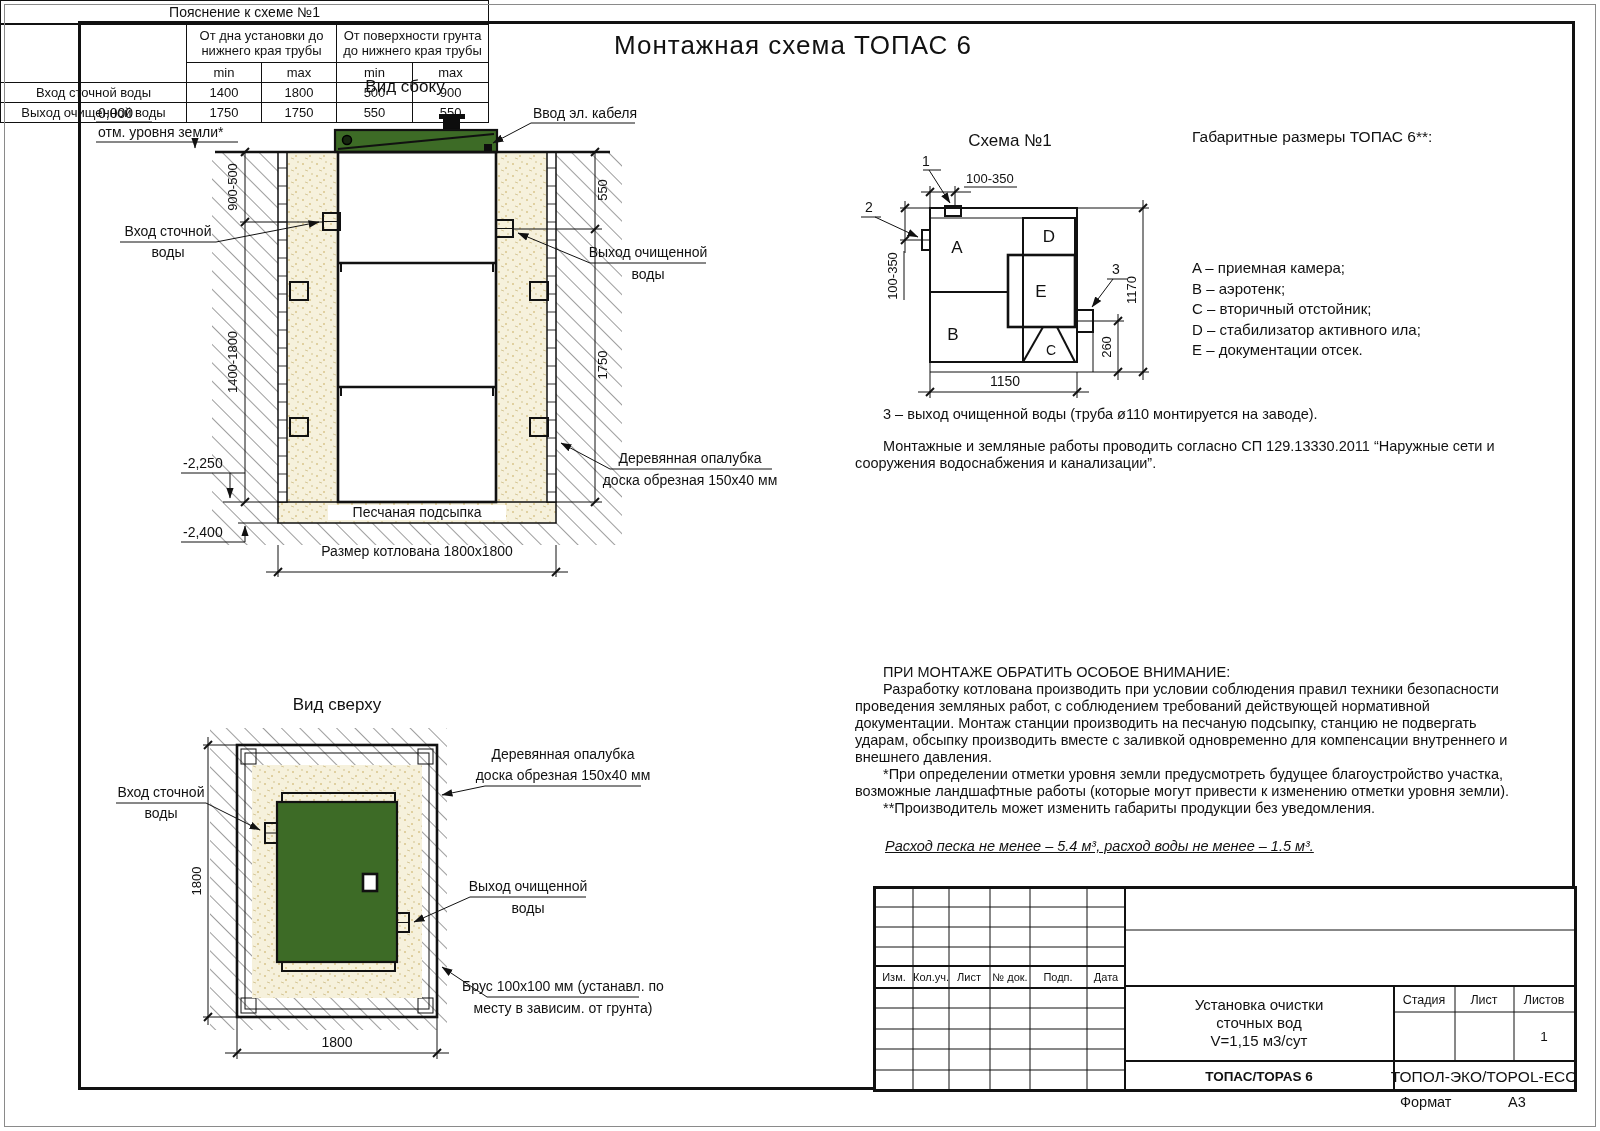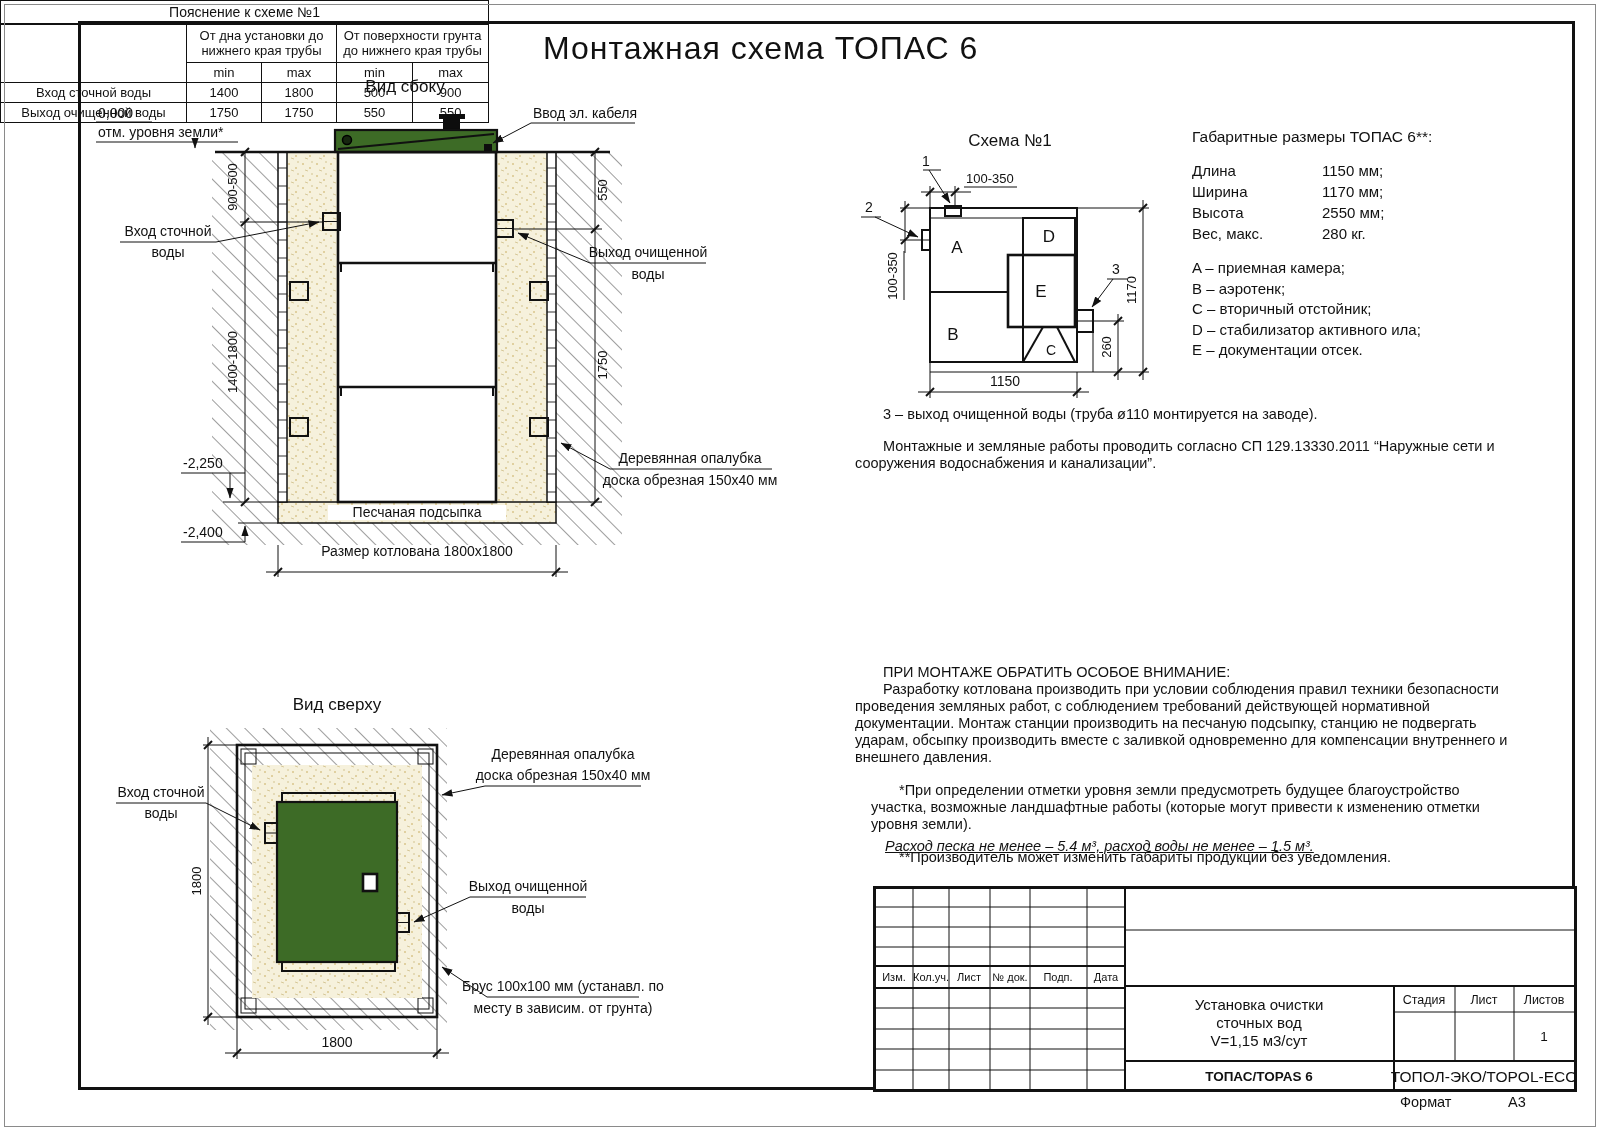--- a/index.html
+++ b/index.html
@@ -1,21 +1,21 @@
 <!DOCTYPE html>
 <html style="--green: #3d6b26; --sand: #f6f1dc; --line: #111111;"><head>
 <meta charset="utf-8">
 <style>
   html,body{margin:0;padding:0;background:#e8e8e8;}
   .sheet{position:relative;width:1600px;height:1131px;background:#fff;
          font-family:"Liberation Sans",sans-serif;color:#111;overflow:hidden;}
   .abs{position:absolute;}
   .outer-border{left:4px;top:4px;width:1590px;height:1121px;border:1px solid #8a8a8a;}
   .frame{left:78px;top:21px;width:1497px;height:1069px;border:3px solid #111;box-sizing:border-box;}
-  .page-title{left:543px;top:30px;width:500px;text-align:left;font-size:32px;letter-spacing:1px;}
+  .page-title{left:543px;top:30px;width:500px;text-align:center;font-size:26px;letter-spacing:1px;}
   svg{position:absolute;overflow:visible;}
   svg text{font-family:"Liberation Sans",sans-serif;fill:#111;}
   .tt{font-size:17px;}
   .tm{font-size:14px;}
   .ts{font-size:13px;}
   .ln{stroke:#111;stroke-width:1;fill:none;}
   .ln2{stroke:#111;stroke-width:2;fill:none;}
   .ln3{stroke:#111;stroke-width:2.6;fill:none;}
   .tick{stroke:#111;stroke-width:2;}
   .dims-head{left:1192px;top:128px;font-size:15.5px;width:400px;}
@@ -25,21 +25,21 @@
   .notes{left:855px;top:406px;width:672px;font-size:14.5px;line-height:17px;}
   .notes p{margin:0;text-indent:28px;}
   .notes p.gap{margin-top:15px;}
   .exp-table{left:858px;top:524px;border-collapse:collapse;table-layout:fixed;
              width:488px;font-size:13px;text-align:center;}
   .exp-table td,.exp-table th{border:1.5px solid #111;padding:0;font-weight:normal;margin-top:12px;}
   .exp-table .title-row th{height:22px;font-size:14px;border-bottom:2px solid #111;}
   .attn{left:855px;top:664px;width:675px;font-size:14.5px;line-height:17px;}
   .attn p{margin:0;text-indent:28px;}
   .footnotes{left:855px;top:766px;width:678px;font-size:14.5px;line-height:17px;}
-  .footnotes p{margin:16px;text-indent:28px;}
+  .footnotes p{margin:0;text-indent:28px;}
   .consumption{left:885px;top:838px;font-size:14.5px;text-decoration:underline;font-style:italic;}
   .format-label{left:1400px;top:1094px;font-size:14.5px;}
   .format-value{left:1508px;top:1094px;font-size:14.5px;}
 </style>
 </head>
 <body>
 
 <div class="sheet">
 
   <svg width="0" height="0" aria-hidden="true">
@@ -362,26 +362,20 @@
       <line x1="85" y1="244" x2="85" y2="280" class="ln"></line>
       <line x1="232" y1="254" x2="232" y2="280" class="ln"></line>
       <line x1="73" y1="274" x2="244" y2="274" class="ln"></line>
       <line x1="81" y1="278" x2="89" y2="270" class="tick"></line>
       <line x1="228" y1="278" x2="236" y2="270" class="tick"></line>
       <text class="tm" x="160" y="268" text-anchor="middle">1150</text>
     </g>
   </svg>
 
   <div class="abs dims-head">Габаритные размеры ТОПАС 6**:</div>
-  <div class="abs dims-rows">
-    <div><span class="lab">Длина</span><span>1150 мм;</span></div>
-    <div><span class="lab">Ширина</span><span>1170 мм;</span></div>
-    <div><span class="lab">Высота</span><span>2550 мм;</span></div>
-    <div><span class="lab">Вес, макс.</span><span>280 кг.</span></div>
-  </div>
   <div class="abs dims-legend">
     <div>A – приемная камера;</div>
     <div>B – аэротенк;</div>
     <div>C – вторичный отстойник;</div>
     <div>D – стабилизатор активного ила;</div>
     <div>E – документации отсек.</div>
   </div>
 
   <div class="abs notes">
     <p>3 – выход очищенной воды (труба ø110 монтируется на заводе).</p>

